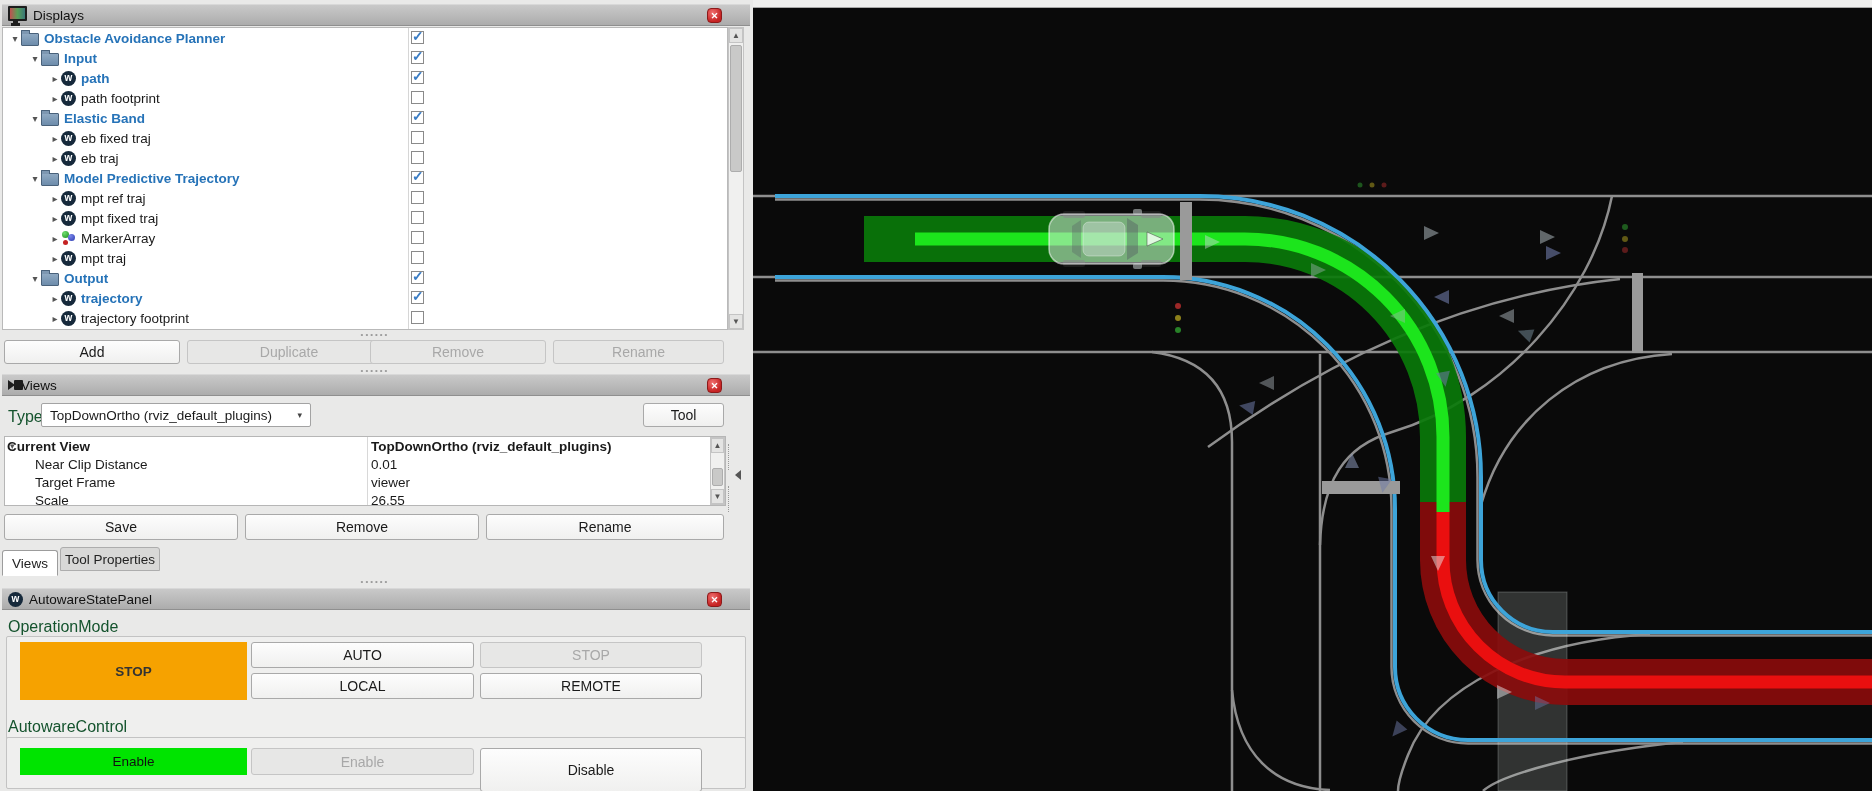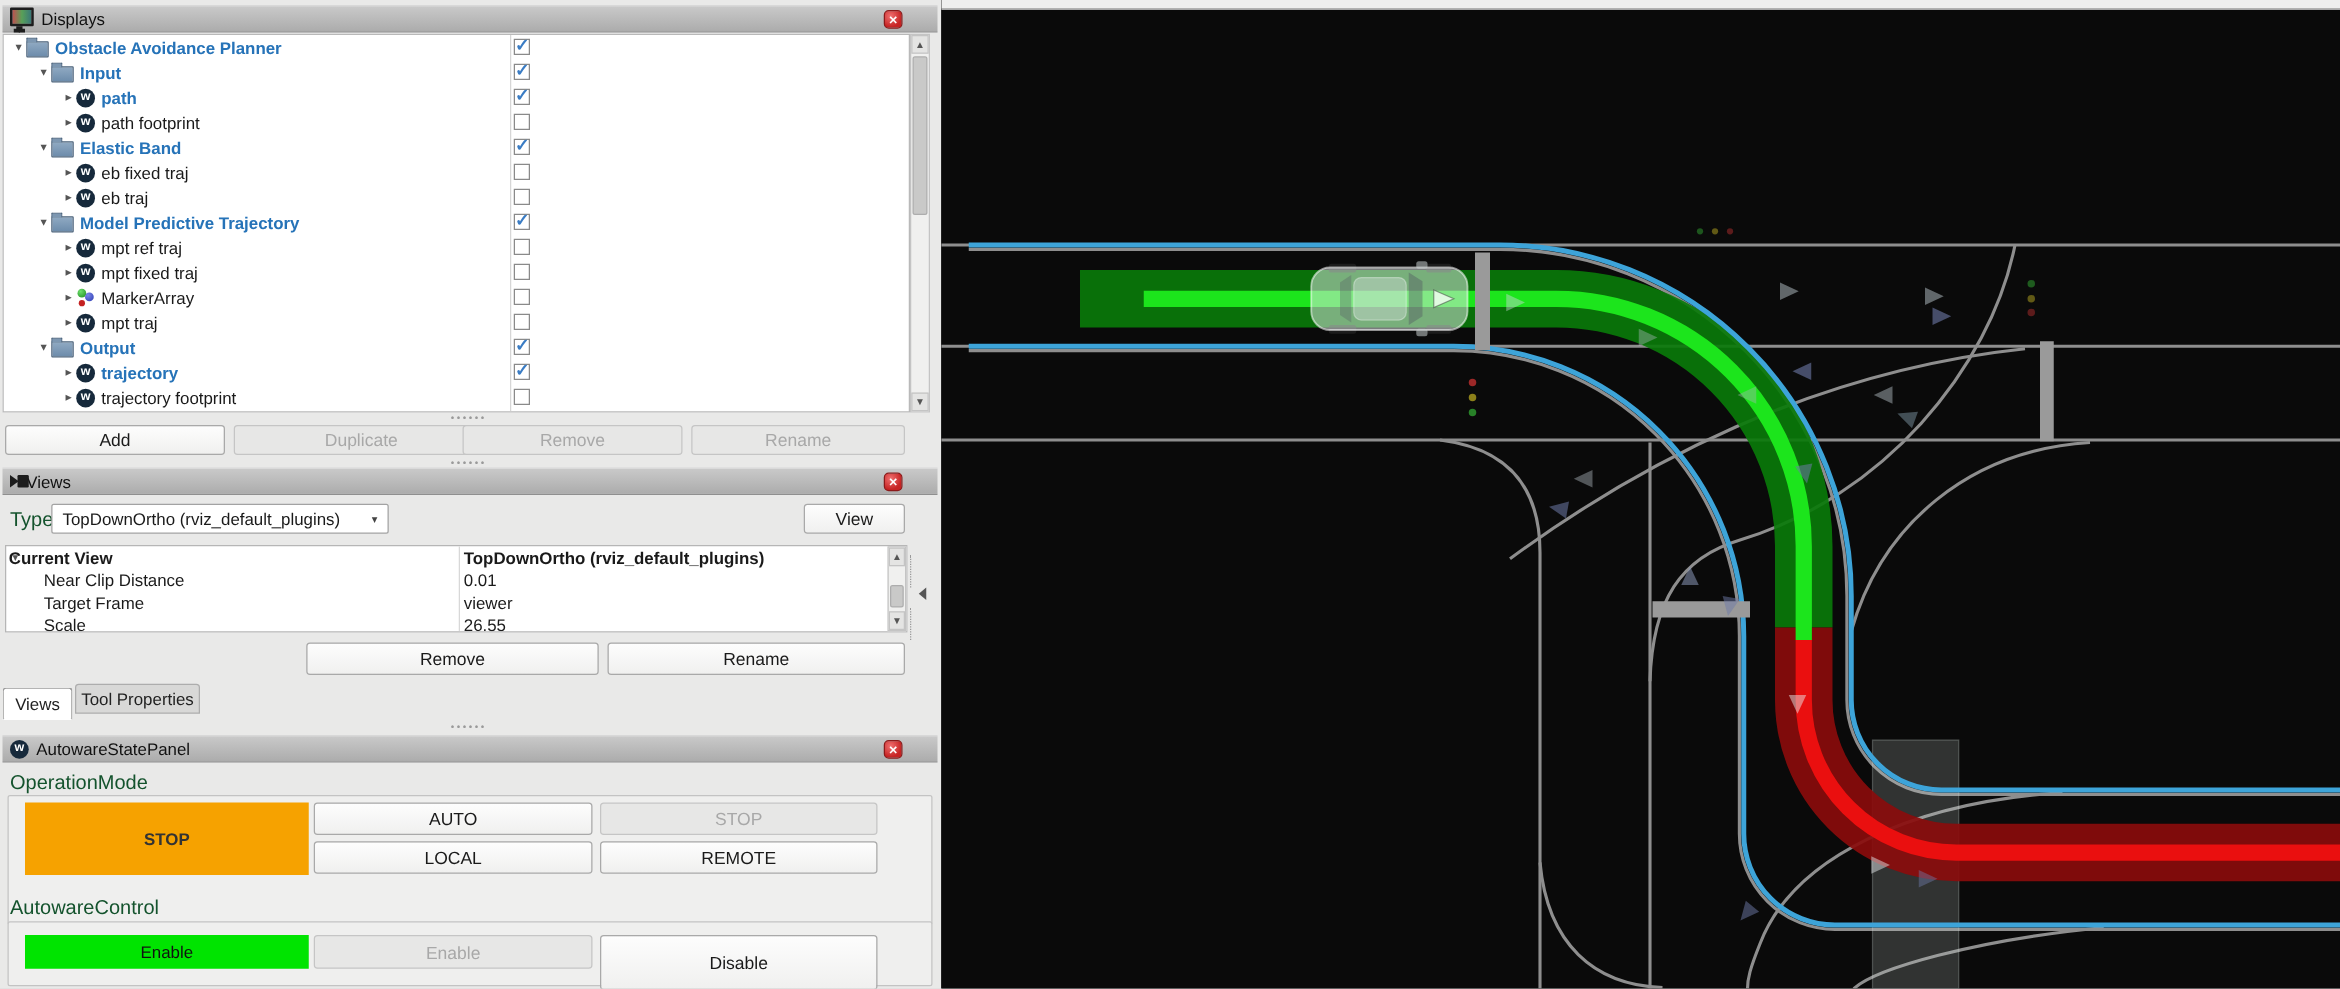--- a/index.html
+++ b/index.html
@@ -216,21 +216,21 @@
     <span>Views</span>
     <span class="closebtn" style="top:3px;">✕</span>
   </div>
 
   <span class="seclabel" style="top:408px;">Type:</span>
   <div class="combo" style="left:41px;top:403px;width:270px;height:24px;">
     <span>TopDownOrtho (rviz_default_plugins)</span>
     <span class="arrow">▾</span>
   </div>
   <div class="btn" style="left:643px;top:403px;width:81px;">
-      <span>View</span>
+      <span>Tool</span>
     </div>
 
   <div class="ptable">
     <div class="pdiv"></div>
     <div class="prow hdr">
       <span class="pexp">▾</span>
       <span class="pname">Current View</span>
       <span class="pval">TopDownOrtho (rviz_default_plugins)</span>
     </div>
     <div class="prow">
@@ -245,20 +245,23 @@
       <span class="pname">Scale</span>
       <span class="pval">26.55</span>
     </div>
   </div>
   <div class="sbar" style="left:710px;top:437px;width:15px;height:68px;">
     <div class="up">▲</div>
     <div class="dn">▼</div>
     <div class="thumb" style="top:30px;height:16px;"></div>
   </div>
 
+  <div class="btn" style="left:4px;top:514px;width:234px;height:26px;">
+      <span>Save</span>
+    </div>
   <div class="btn" style="left:245px;top:514px;width:234px;height:26px;">
       <span>Remove</span>
     </div>
   <div class="btn" style="left:486px;top:514px;width:238px;height:26px;">
       <span>Rename</span>
     </div>
 
   <div class="tab active" style="left:2px;top:550px;width:56px;">
       <span>Views</span>
     </div>

